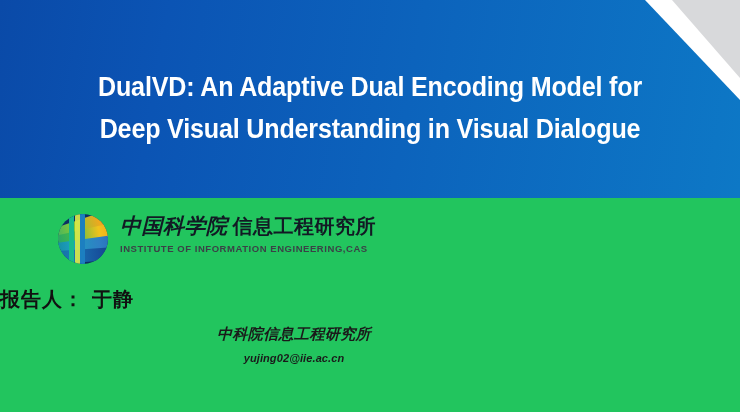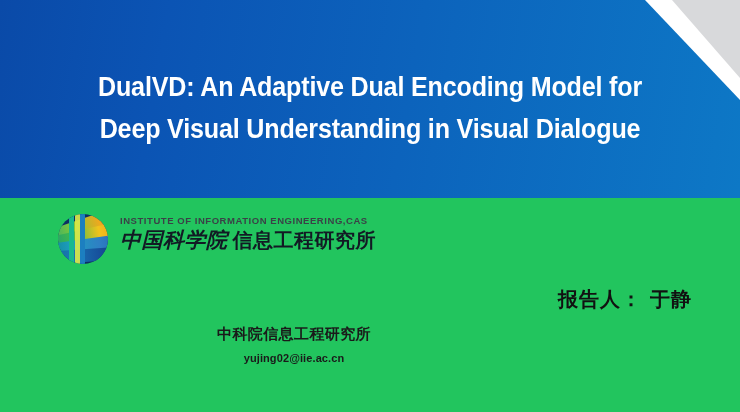--- a/index.html
+++ b/index.html
@@ -147,39 +147,40 @@
     margin-top: 3px;
     white-space: nowrap;
   }
 
   
   #presenter-block {
     position: absolute;
     left: 0;
     top: 286px;
     width: 692px;
-    text-align: right;
+    text-align: left;
     color: #111111;
   }
   #presenter-name {
     font-family: "DejaVu Sans", "Liberation Sans", sans-serif;
     font-size: 20px;
     font-weight: bold;
     line-height: 26px;
     letter-spacing: 1px;
     white-space: nowrap;
   }
 
   #affiliation-block {
     position: absolute;
     left: 0;
     top: 322px;
     width: 588px;
     text-align: center;
     color: #1a1a1a;
+    font-style: italic;
   }
   .affil-line {
     display: block;
     font-family: "DejaVu Sans", "Liberation Sans", sans-serif;
     font-size: 15px;
     font-weight: bold;
     line-height: 24px;
     letter-spacing: 0.4px;
     white-space: nowrap;
   }
@@ -208,25 +209,25 @@
     <div id="logo-emblem">
       <div class="band b1"></div>
       <div class="band b2"></div>
       <div class="band b3"></div>
       <div class="band b4"></div>
       <div class="vstripe v1"></div>
       <div class="vstripe v2"></div>
       <div class="vstripe v3"></div>
     </div>
     <div id="logo-text">
-      <div id="logo-en-line">INSTITUTE OF INFORMATION ENGINEERING,CAS</div>
       <div id="logo-cn-line">
         <span id="logo-cn-script">中国科学院</span>
         <span id="logo-cn-name">信息工程研究所</span>
       </div>
+      <div id="logo-en-line">INSTITUTE OF INFORMATION ENGINEERING,CAS</div>
     </div>
   </div>
 
   <div id="presenter-block">
     <div id="presenter-name">报告人： 于静</div>
   </div>
 
   <div id="affiliation-block">
     <span class="affil-line">中科院信息工程研究所</span>
     <span class="affil-line email">yujing02@iie.ac.cn</span>

